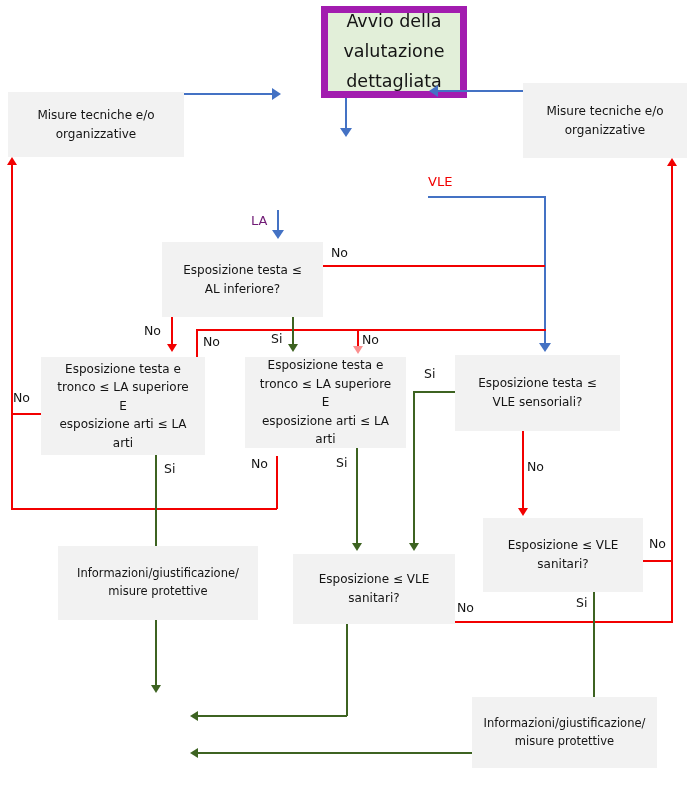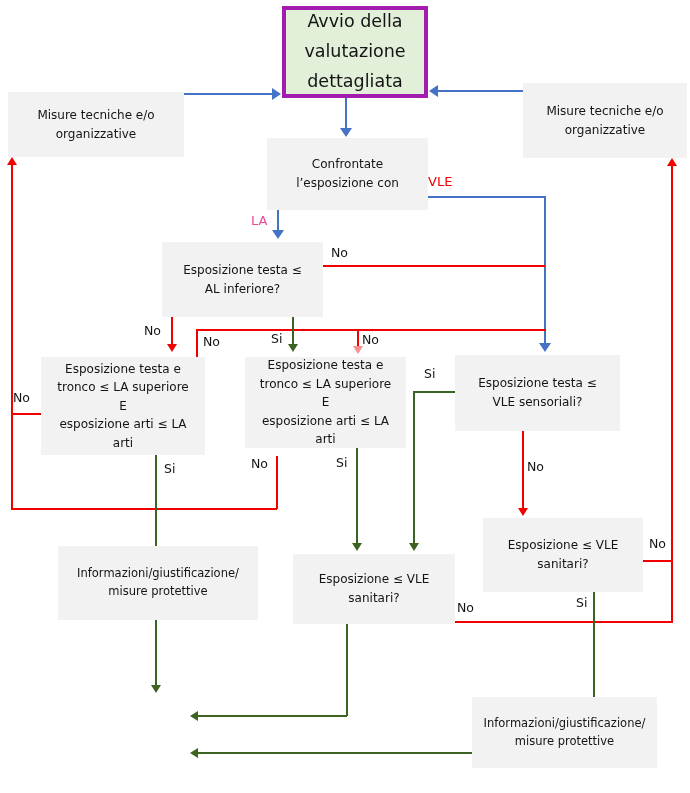--- a/index.html
+++ b/index.html
@@ -6,45 +6,41 @@
   .stage{
     position:relative;width:690px;height:793px;background:#ffffff;overflow:hidden;
     font-family:"DejaVu Sans","Liberation Sans",sans-serif;color:#141414;
   }
   .node{
     position:absolute;display:flex;align-items:center;justify-content:center;
     text-align:center;background:#f2f2f2;box-sizing:border-box;
     font-size:12px;line-height:1.55;padding:2px 5px;
   }
   .node span{white-space:pre-line;display:block;}
-  .node.terminal{background:#e2efd9;border:4px solid #a21caf;}
+  .node.terminal{background:#e2efd9;border:7px solid #a21caf;margin-left:39px;}
   .seg{position:absolute;}
   .arr{position:absolute;width:0;height:0;}
   .lbl{position:absolute;font-size:12.5px;white-space:nowrap;}
 </style>
 </head>
 <body>
 
 <div class="stage" style="width: 690px; height: 793px; background: rgb(255, 255, 255);">
     <div class="node terminal" style="left: 282px; top: 6px; width: 146px; height: 92px; font-size: 17.5px; line-height: 1.7;">
       <span>Avvio della
 valutazione
 dettagliata</span>
     </div>
     <div class="node process" style="left: 8px; top: 92px; width: 176px; height: 65px;">
       <span>Misure tecniche e/o
 organizzative</span>
     </div>
     <div class="node process" style="left: 523px; top: 83px; width: 164px; height: 75px;">
       <span>Misure tecniche e/o
 organizzative</span>
-    </div>
-    <div class="node process" style="left: 267px; top: 138px; width: 161px; height: 72px;">
-      <span>Confrontate
-l’esposizione con</span>
     </div>
     <div class="node process" style="left: 162px; top: 242px; width: 161px; height: 75px;">
       <span>Esposizione testa ≤
 AL inferiore?</span>
     </div>
     <div class="node process" style="left: 41px; top: 357px; width: 164px; height: 98px;">
       <span>Esposizione testa e
 tronco ≤ LA superiore
 E
 esposizione arti ≤ LA
@@ -116,21 +112,21 @@
     <div class="arr" style="left: 409px; top: 543px; border-left: 5px solid transparent; border-right: 5px solid transparent; border-top: 8px solid rgb(61, 99, 33);"></div>
     <div class="seg" style="left: 593px; top: 592px; background: rgb(61, 99, 33); width: 1.5px; height: 105px;"></div>
     <div class="seg" style="left: 346px; top: 624px; background: rgb(61, 99, 33); width: 1.5px; height: 92px;"></div>
     <div class="seg" style="left: 197px; top: 715px; background: rgb(61, 99, 33); width: 150px; height: 1.5px;"></div>
     <div class="arr" style="left: 190px; top: 711px; border-top: 5px solid transparent; border-bottom: 5px solid transparent; border-right: 8px solid rgb(61, 99, 33);"></div>
     <div class="seg" style="left: 197px; top: 752px; background: rgb(61, 99, 33); width: 275px; height: 1.5px;"></div>
     <div class="arr" style="left: 190px; top: 748px; border-top: 5px solid transparent; border-bottom: 5px solid transparent; border-right: 8px solid rgb(61, 99, 33);"></div>
     <div class="seg" style="left: 155px; top: 620px; background: rgb(61, 99, 33); width: 1.5px; height: 66px;"></div>
     <div class="arr" style="left: 151px; top: 685px; border-left: 5px solid transparent; border-right: 5px solid transparent; border-top: 8px solid rgb(61, 99, 33);"></div>
     <div class="lbl" style="left: 428px; top: 174px; color: rgb(242, 0, 0); font-size: 13px;">VLE</div>
-    <div class="lbl" style="left: 251px; top: 213px; color: #ec4899; font-size: 13px;">LA</div>
+    <div class="lbl" style="left: 251px; top: 213px; color: #701a75; font-size: 13px;">LA</div>
     <div class="lbl" style="left: 331px; top: 245px; color: rgb(20, 20, 20);">No</div>
     <div class="lbl" style="left: 144px; top: 323px; color: rgb(20, 20, 20);">No</div>
     <div class="lbl" style="left: 203px; top: 334px; color: rgb(20, 20, 20);">No</div>
     <div class="lbl" style="left: 271px; top: 331px; color: rgb(20, 20, 20);">Si</div>
     <div class="lbl" style="left: 362px; top: 332px; color: rgb(20, 20, 20);">No</div>
     <div class="lbl" style="left: 424px; top: 366px; color: rgb(20, 20, 20);">Si</div>
     <div class="lbl" style="left: 13px; top: 390px; color: rgb(20, 20, 20);">No</div>
     <div class="lbl" style="left: 164px; top: 461px; color: rgb(20, 20, 20);">Si</div>
     <div class="lbl" style="left: 251px; top: 456px; color: rgb(20, 20, 20);">No</div>
     <div class="lbl" style="left: 336px; top: 455px; color: rgb(20, 20, 20);">Si</div>

